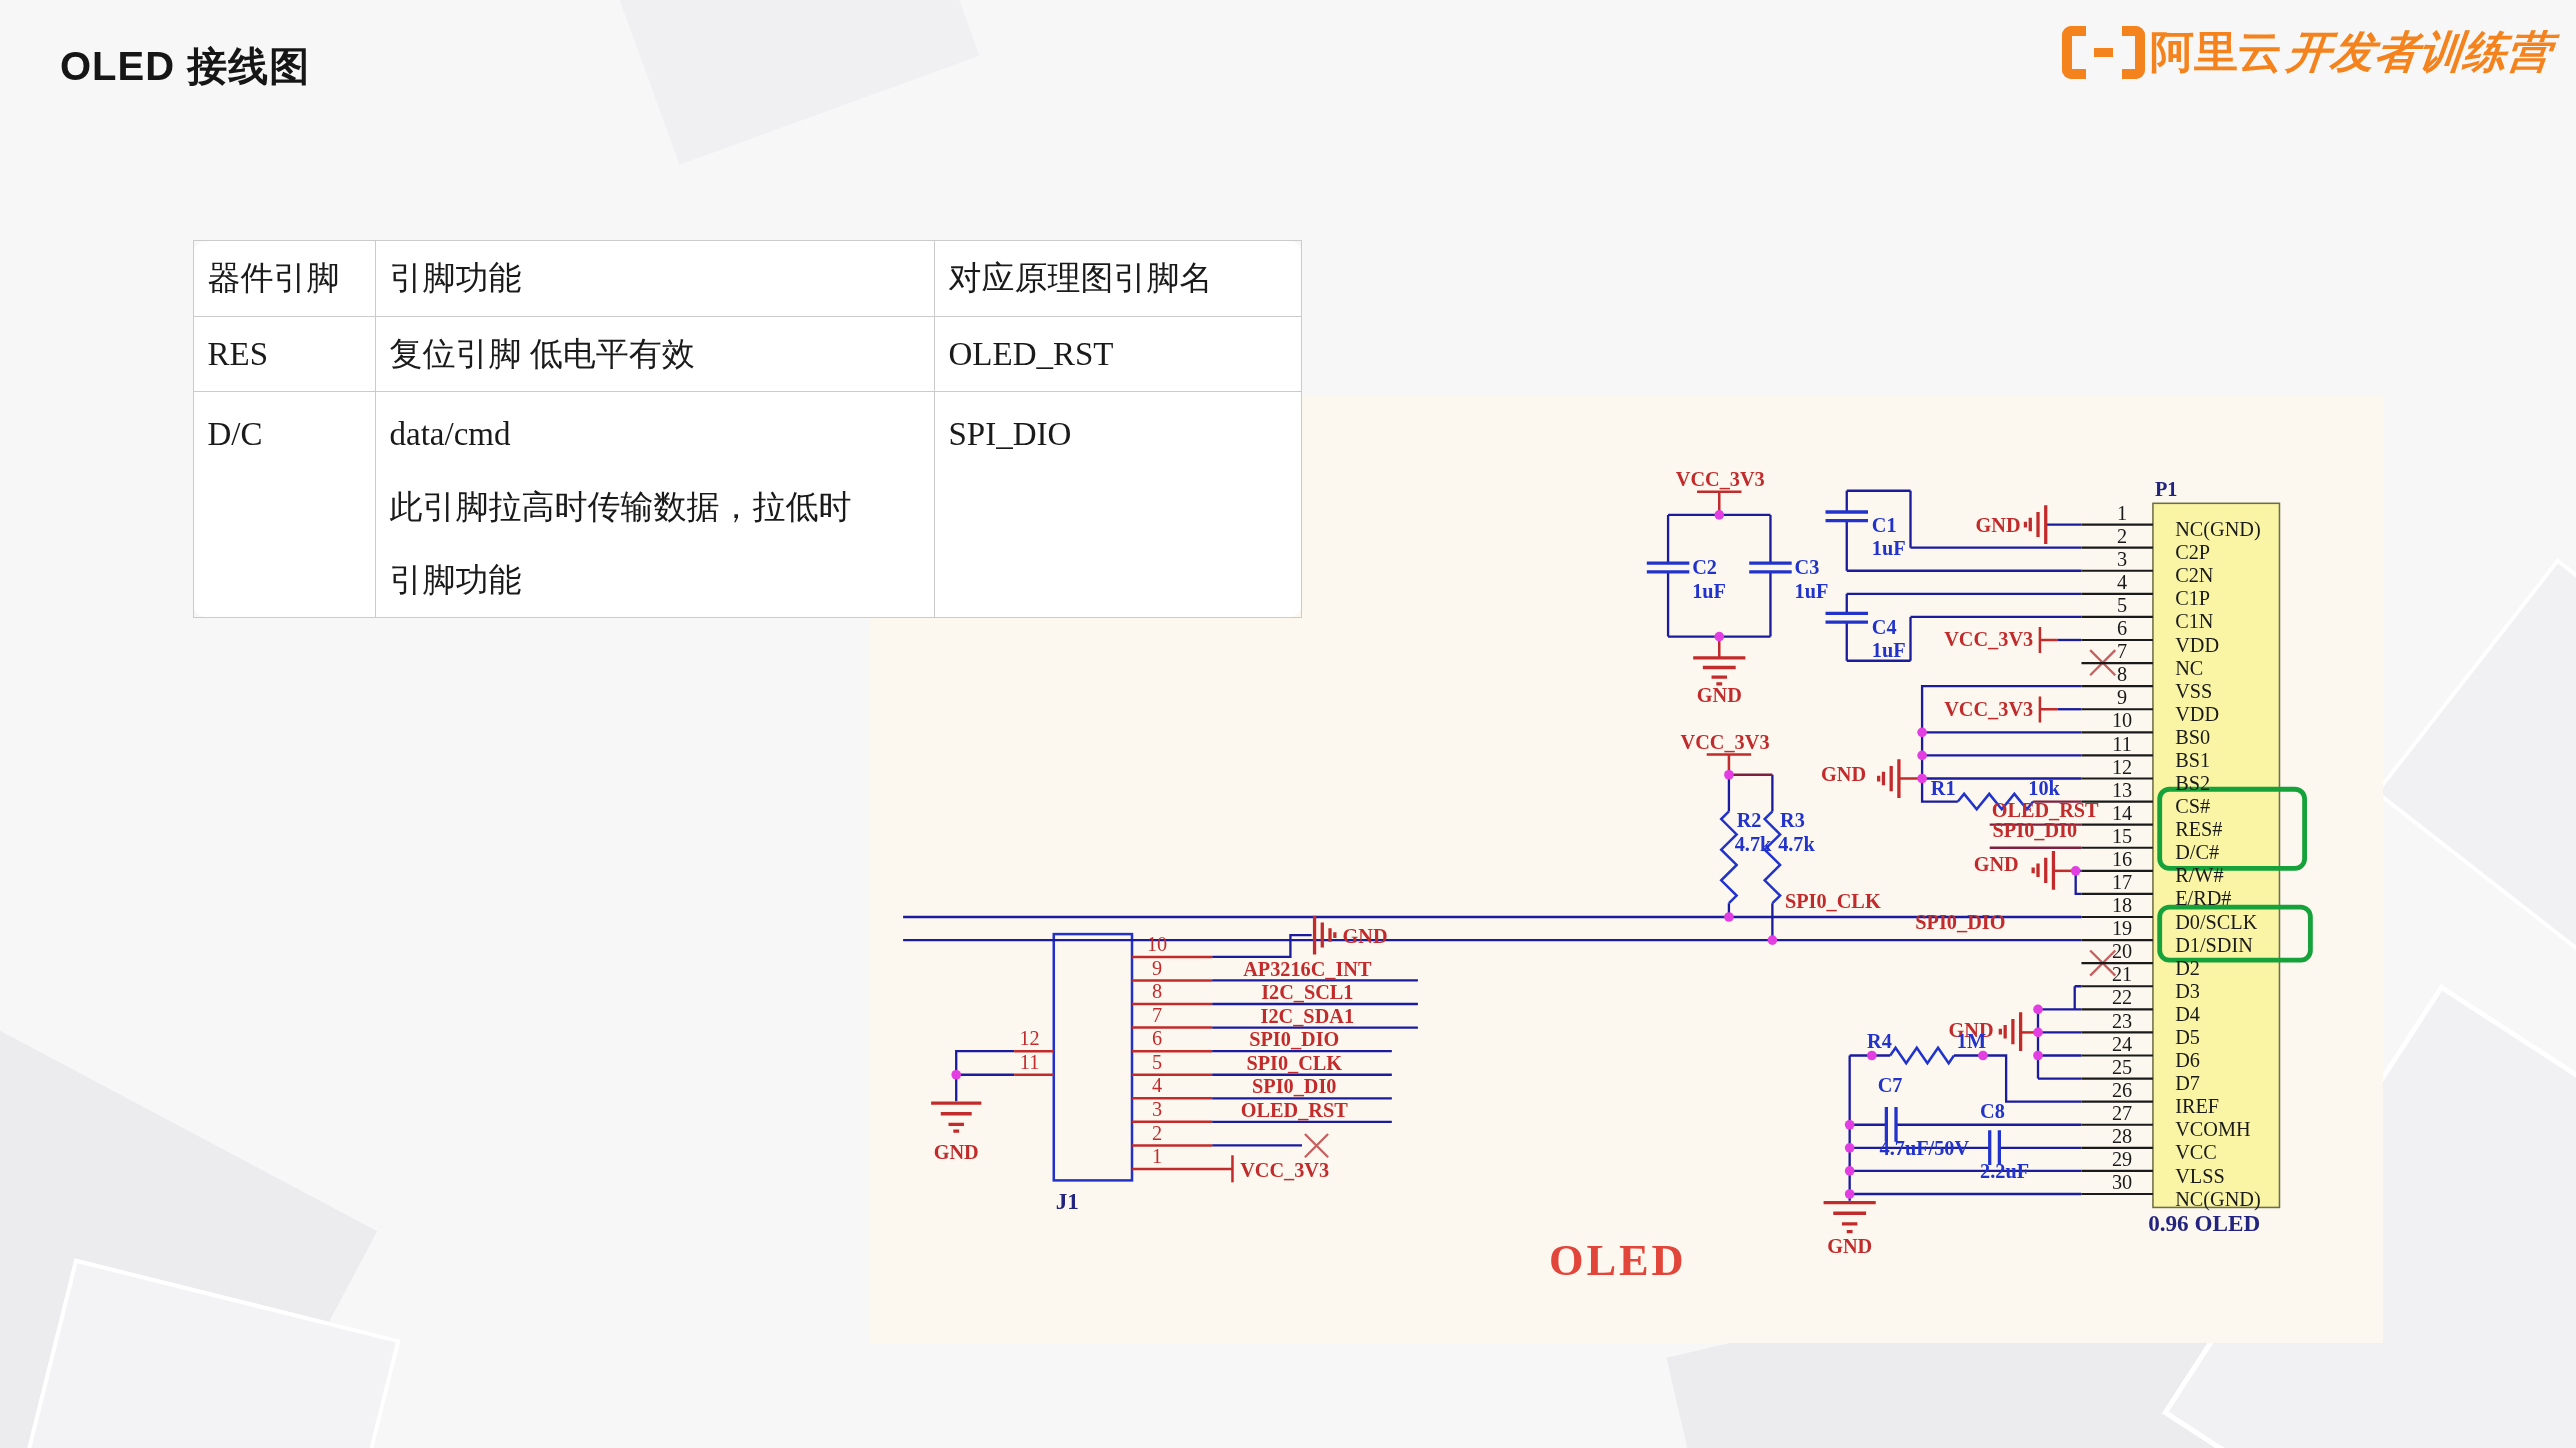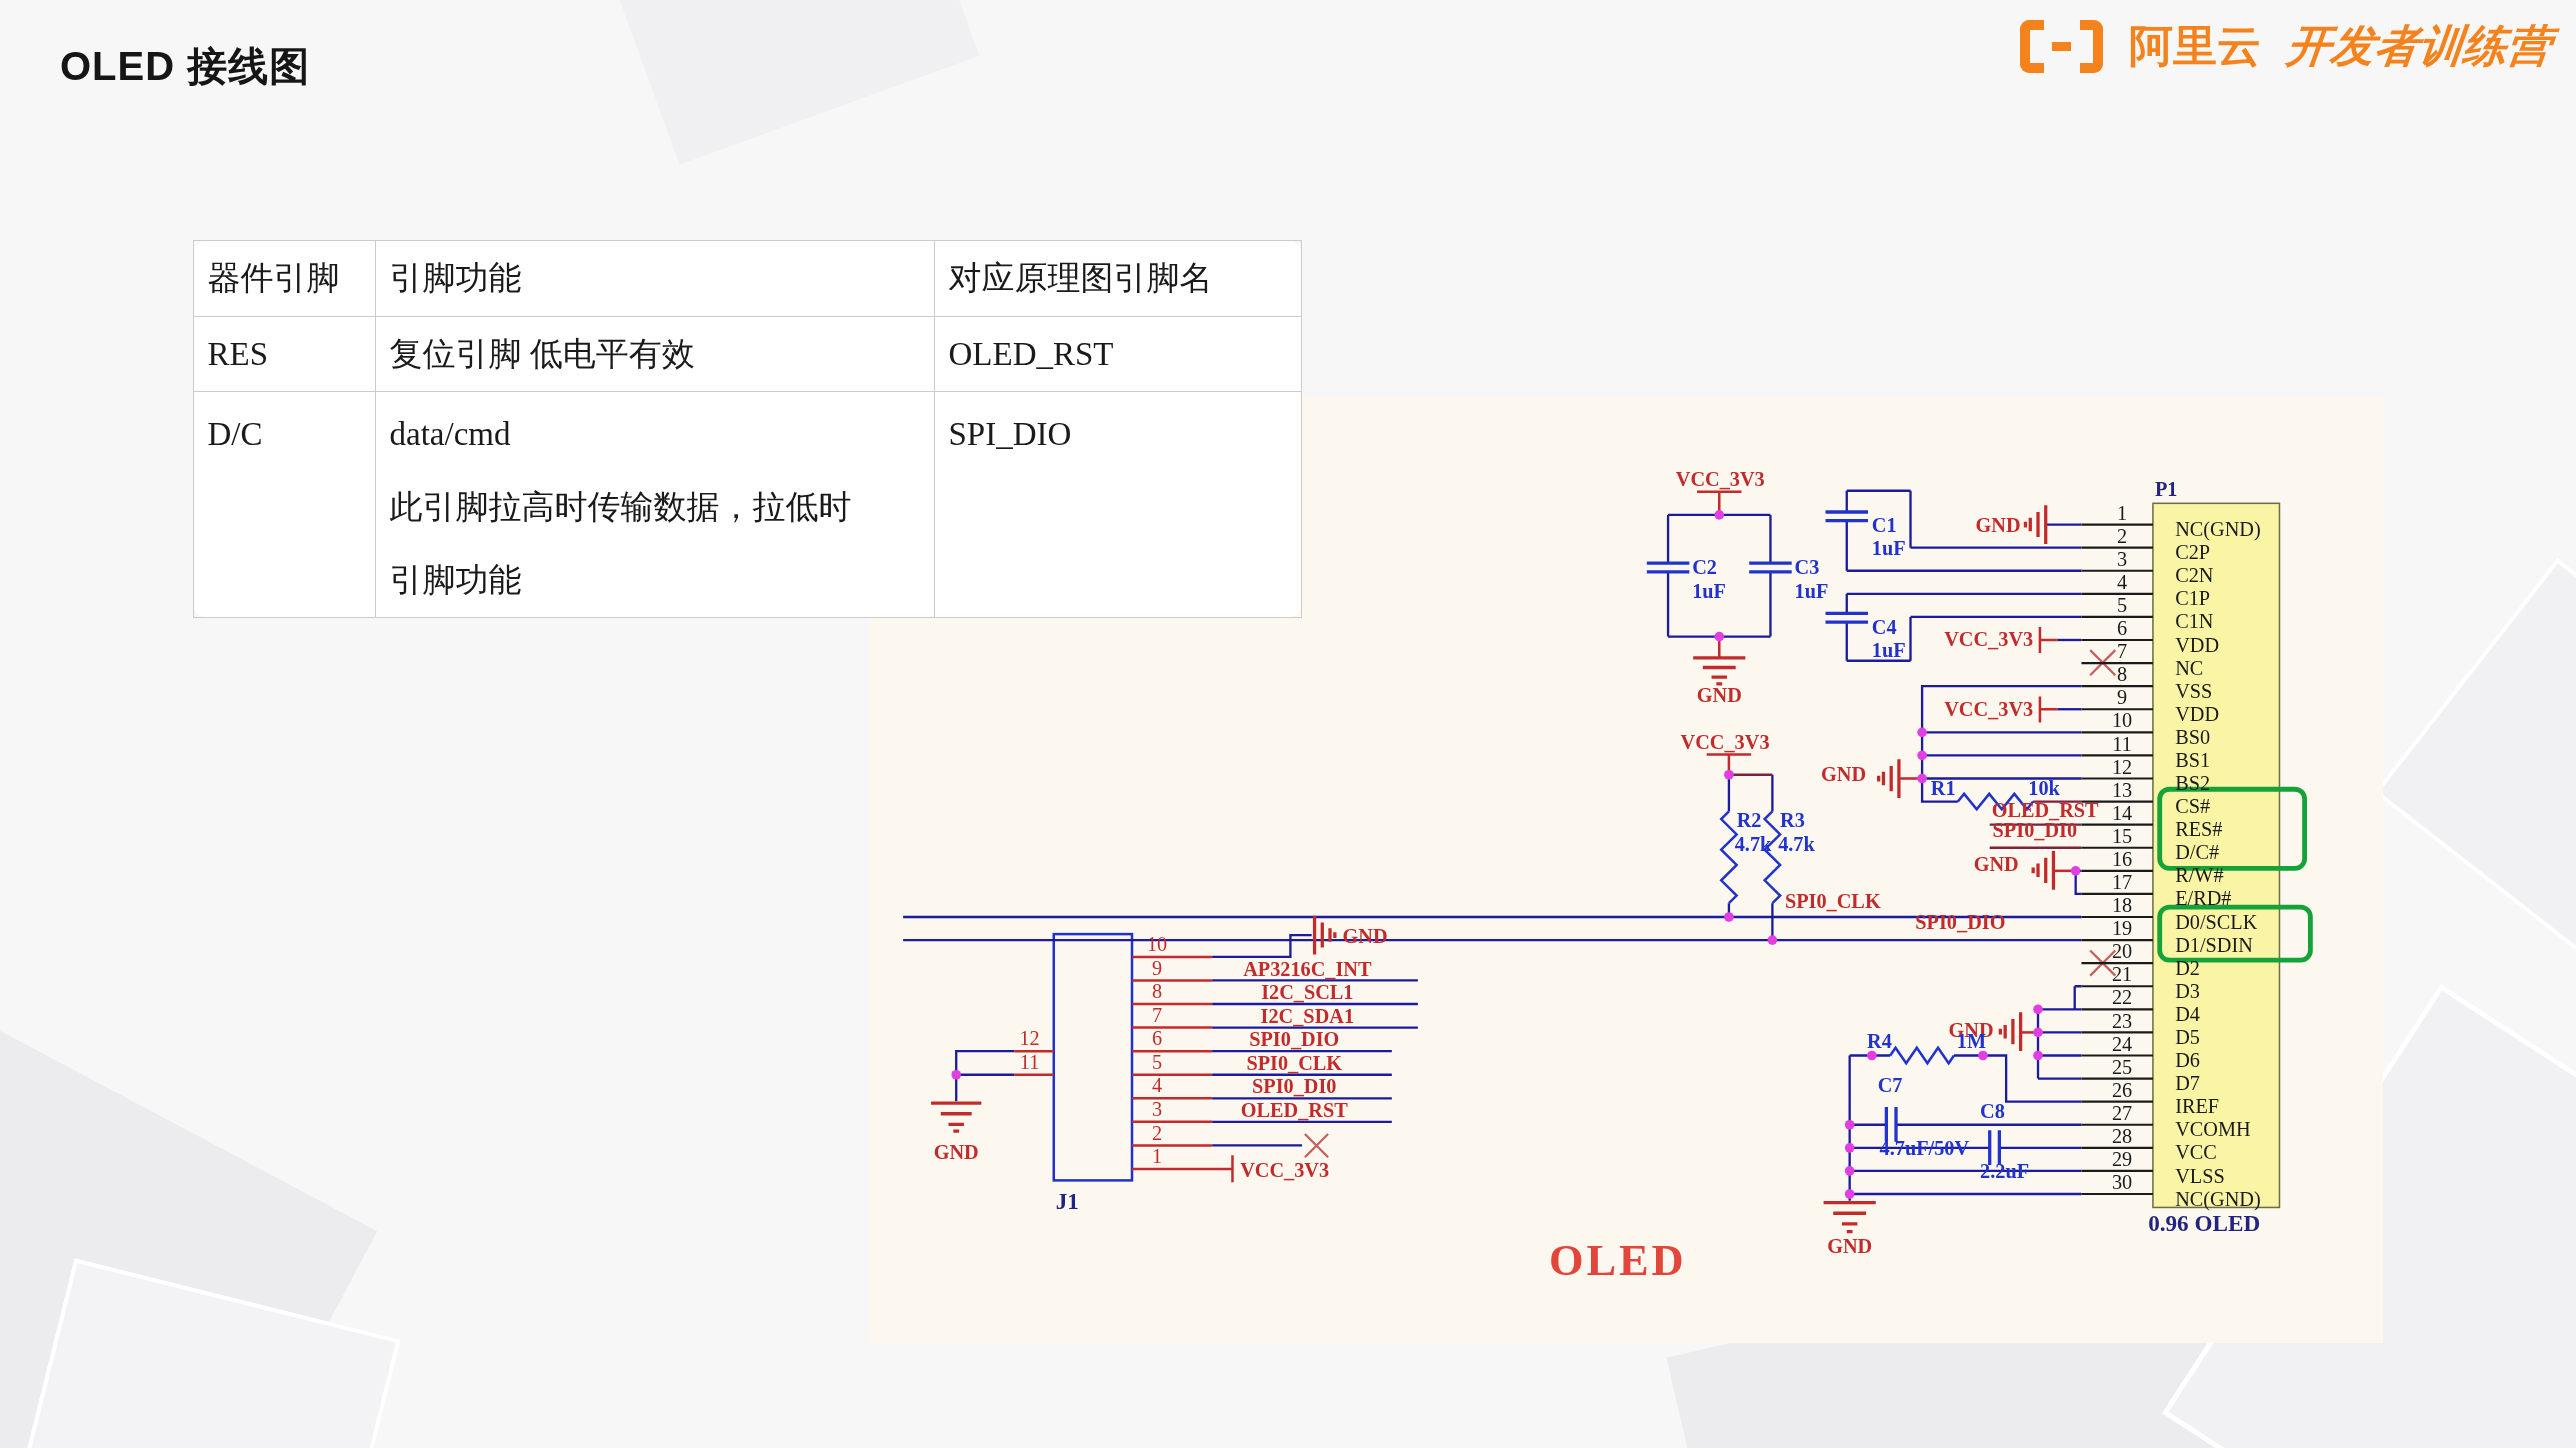--- a/index.html
+++ b/index.html
@@ -7,21 +7,21 @@
         font-family:"Liberation Sans",sans-serif;}
   .deco{position:absolute;z-index:0;}
   #d1{left:-145px;top:1101px;width:444px;height:444px;background:#ececef;transform:rotate(28deg);}
   #d2{left:29px;top:1294px;width:328px;height:328px;background:#f3f3f5;border:4.8px solid #fff;transform:rotate(14deg);}
   #d3{left:1700px;top:1246px;width:947px;height:406px;background:#ececef;transform:rotate(-13deg);}
   #d4{left:2260px;top:1082px;width:502px;height:502px;background:#f1f1f4;border:5.8px solid #fff;transform:rotate(33deg);}
   #d5{left:637px;top:-77px;width:319px;height:193px;background:#f0f0f3;transform:rotate(-20deg);}
   #d6{left:2434px;top:618px;width:290px;height:290px;background:#f1f1f4;border:4.8px solid #fff;transform:rotate(38deg);}
   .title{position:absolute;left:60px;top:39px;font-size:40px;font-weight:800;color:#161616;
          letter-spacing:1px;z-index:4;}
-  .logo{position:absolute;top:17px;right:25px;display:flex;align-items:center;gap:26px;
+  .logo{position:absolute;top:23px;right:25px;display:flex;align-items:center;gap:5px;
         color:#F5831D;z-index:4;}
   .logo-bracket{position:relative;width:83px;height:54px;display:inline-block;}
   .lb{position:absolute;left:0;top:0;width:13.5px;height:33px;border:10.6px solid #F5831D;border-right:none;border-radius:9.7px 0 0 9.7px;}
   .rb{position:absolute;right:0;top:0;width:13.5px;height:33px;border:10.6px solid #F5831D;border-left:none;border-radius:0 9.7px 9.7px 0;}
   .ld{position:absolute;left:32px;top:22px;width:19.3px;height:9.7px;background:#F5831D;}
   .logo-brand{font-size:44px;font-weight:800;}
   .logo-program{font-size:44px;font-weight:800;font-style:italic;transform:skewX(-6deg);}
   .panel{position:absolute;left:869px;top:396px;width:1514px;height:947px;background:#FCF8EF;z-index:1;}
   #schem{position:absolute;left:0;top:0;z-index:2;}
   table.pintable{position:absolute;left:193px;top:240px;z-index:3;border-collapse:collapse;

